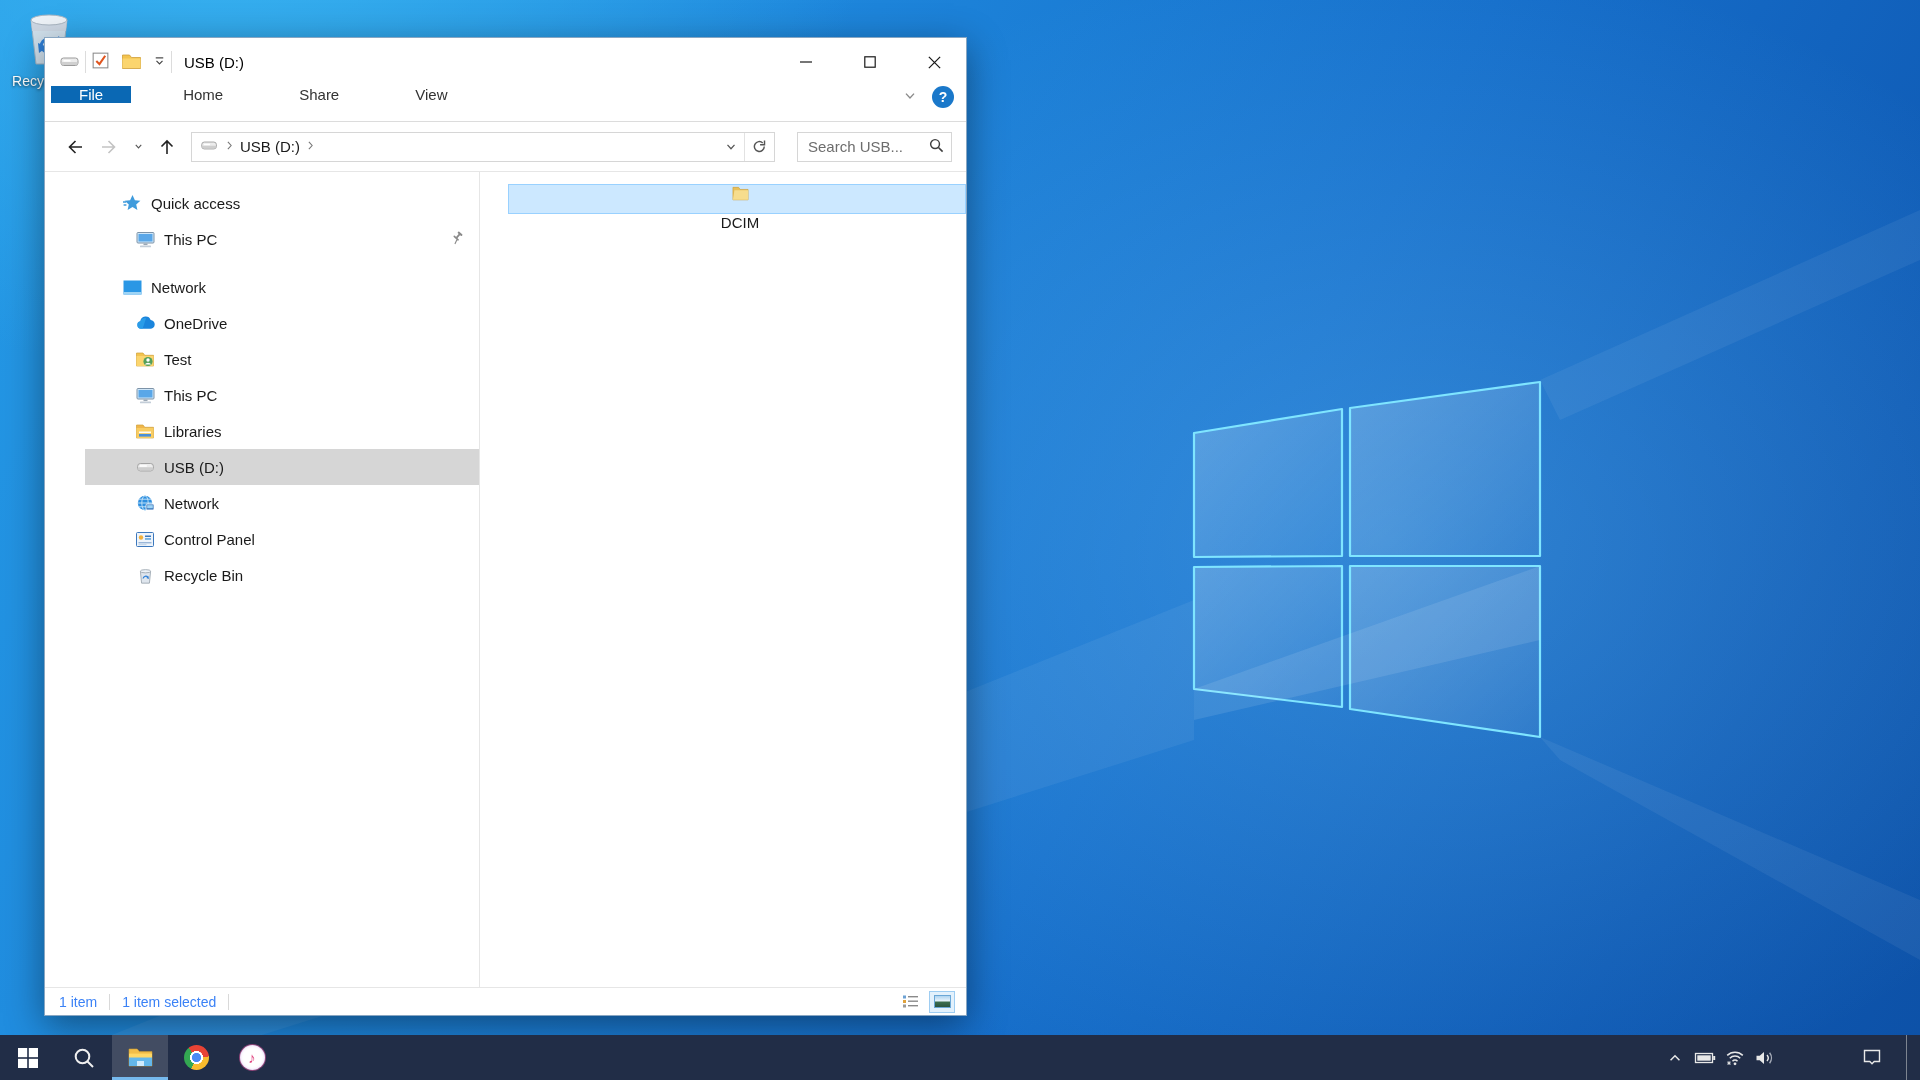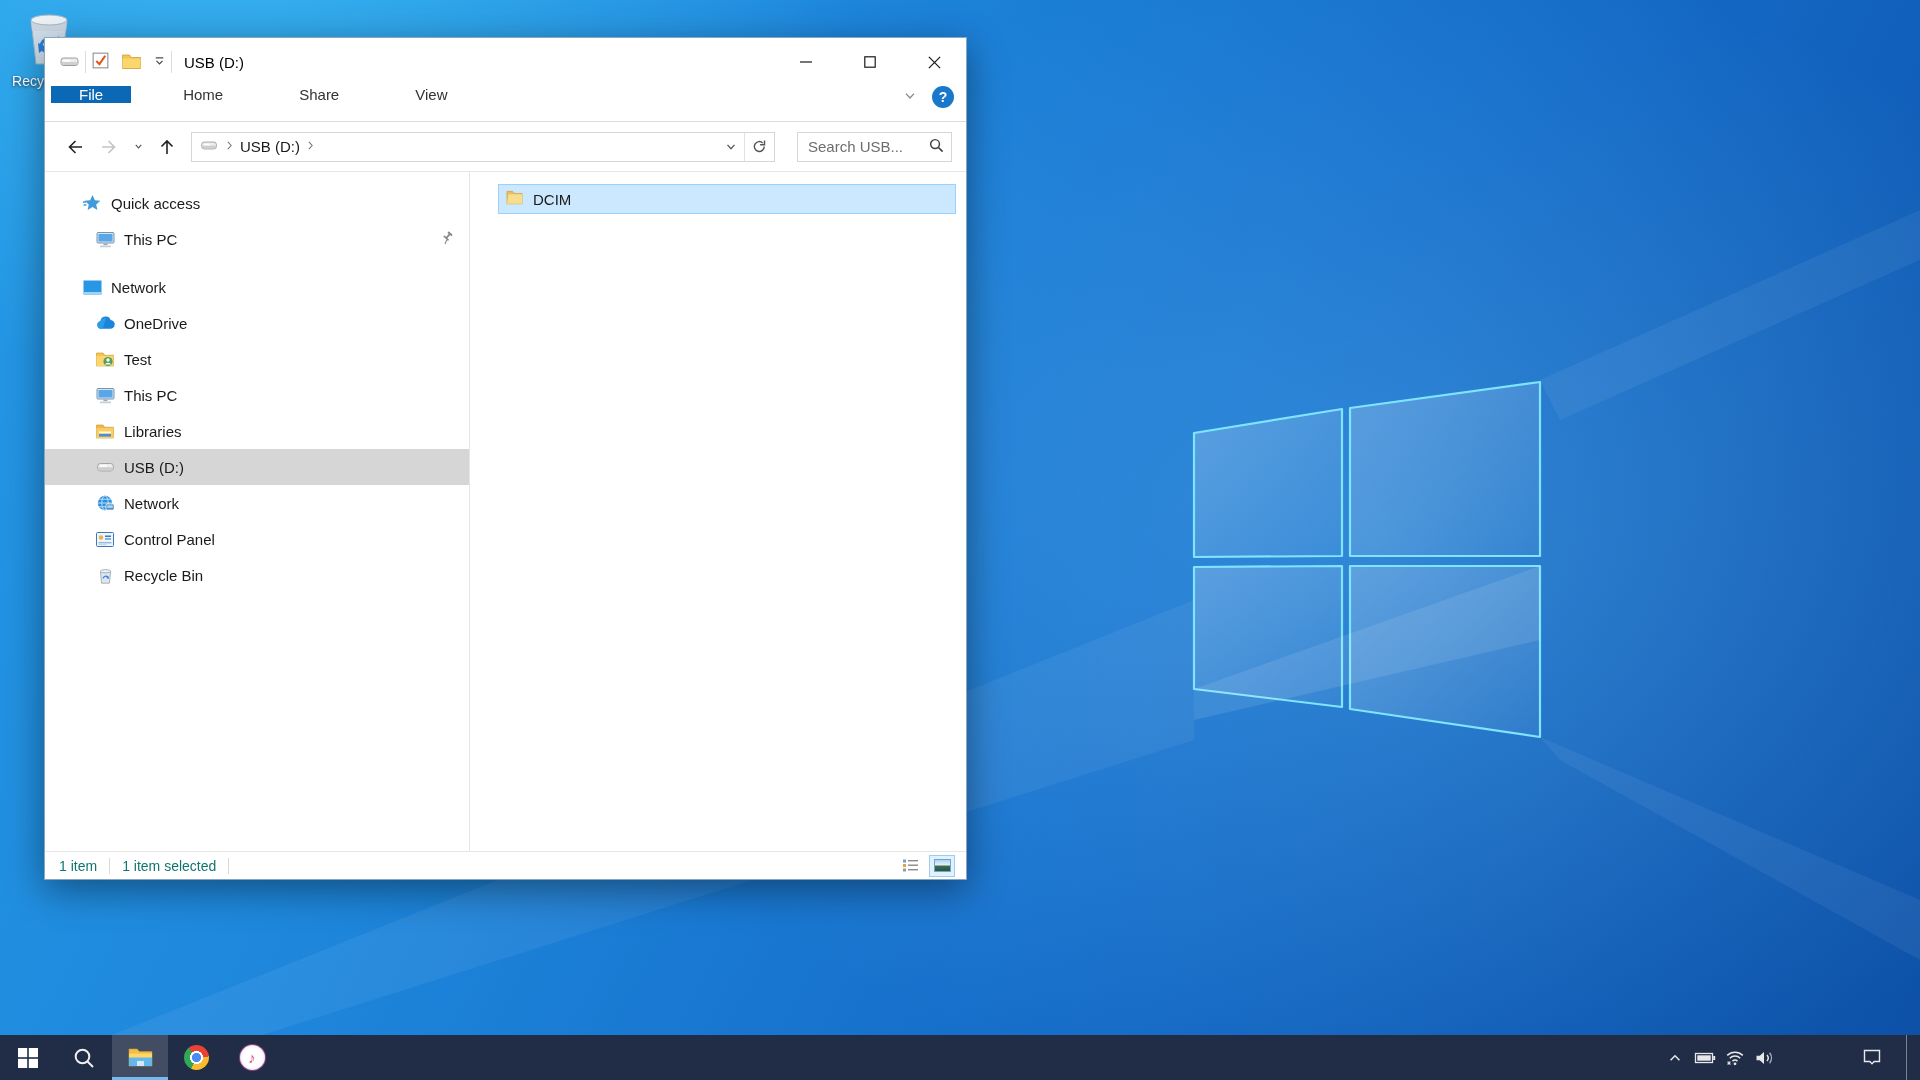--- a/index.html
+++ b/index.html
@@ -13,21 +13,21 @@
       radial-gradient(1100px 800px at 12% -8%, #38b2f0, rgba(56,178,240,0) 58%),
       linear-gradient(118deg, #259ae6 0%, #1e87dc 32%, #166fcb 60%, #0f5ab4 85%, #0d51a7 100%);
   }
   .wall-logo { position:absolute; left:0; top:0; }
 
   
   .desk-icon { position:absolute; left:6px; top:6px; width:86px; text-align:center; z-index:1; }
   .desk-icon .lbl { margin-top:2px; color:#fff; font-size:14px; text-shadow:0 1px 3px rgba(0,0,0,.7); }
 
   
-  .window { position:absolute; left:44px; top:37px; width:923px; height:843px; z-index:5;
+  .window { position:absolute; left:44px; top:37px; width:923px; height:979px; z-index:5;
     background:#fff; border:1px solid #88a6c2; box-shadow:0 10px 36px rgba(0,0,0,.42);
     display:flex; flex-direction:column; }
   .titlebar { height:48px; display:flex; align-items:center; padding:0 0 0 14px; flex:0 0 auto; }
   .qat { display:flex; align-items:center; gap:10px; }
   .tsep { width:1px; height:22px; background:#dcdcdc; margin:0 4px; }
   .win-title { margin-left:8px; font-size:15px; color:#000; white-space:nowrap; }
   .caption-btns { margin-left:auto; display:flex; height:100%; }
   .cap { width:64px; display:flex; align-items:center; justify-content:center; }
 
   .tabrow { height:36px; display:flex; align-items:flex-start; padding-left:6px; border-bottom:1px solid #dcdcdc; flex:0 0 auto;gap:28px; }
@@ -44,35 +44,35 @@
   .addrbox .crumb-ico { margin:0 4px 0 8px; }
   .crumb-txt { padding:0 4px; white-space:nowrap; }
   .addr-right { margin-left:auto; display:flex; align-items:center; height:100%; }
   .addr-dd { width:26px; height:100%; display:flex; align-items:center; justify-content:center; }
   .addr-refresh { width:30px; height:100%; display:flex; align-items:center; justify-content:center; border-left:1px solid #e2e2e2; }
   .searchbox { width:155px; height:30px; border:1px solid #d6d6d6; margin-left:16px; display:flex; align-items:center; padding:0 6px 0 10px; }
   .searchbox input { border:none; outline:none; flex:1; min-width:0; font-family:"Liberation Sans",sans-serif; font-size:15px; color:#333; }
   .searchbox input::placeholder { color:#6d6d6d; opacity:1; }
 
   .body { flex:1; display:flex; min-height:0; }
-  .sidebar { width:424px; padding-top:13px; overflow:hidden; }
+  .sidebar { width:424px; padding-top:13px; overflow:hidden;margin-left:40px; }
   .side-sep { width:1px; background:#e6e6e6; }
   .srow { height:36px; display:flex; align-items:center; gap:8px; padding-right:14px; }
   .srow .ico { width:22px; display:flex; justify-content:center; flex:0 0 auto; }
   .srow.lvl0 { padding-left:36px; }
   .srow.lvl1 { padding-left:49px; }
   .srow.selected { background:#d6d6d6; }
   .srow .pin { margin-left:auto; }
   .sgap { height:12px; }
 
   .content { flex:1; padding:12px 0 0 28px; }
   .file-tile { width:458px; height:30px; background:#cce8ff; border:1px solid #99d1ff;
-    display:flex; align-items:center; gap:9px; padding-left:6px; }
-
-  .statusbar { height:28px; border-top:1px solid #e6e6e6; display:flex; align-items:center; padding:0 12px 0 14px; font-size:14px; color:#0f766e; flex:0 0 auto; }
+    display:flex; align-items:center; gap:9px; padding-left:6px;flex-direction:column; }
+
+  .statusbar { height:28px; border-top:1px solid #e6e6e6; display:flex; align-items:center; padding:0 12px 0 14px; font-size:14px; color:#3b82f6; flex:0 0 auto; }
   .st-sep { width:1px; height:16px; background:#d9d9d9; margin:0 12px; }
   .status-views { margin-left:auto; display:flex; align-items:center; gap:8px; }
   .viewbtn { width:24px; height:20px; display:flex; align-items:center; justify-content:center; }
   .viewbtn.active { outline:1px solid #9ecdf2; background:#e3f1fc; }
   .thumb-pic { width:17px; height:13px; border:1px solid #6ba7d6;
     background:linear-gradient(180deg,#aed3f0 0%, #e8f3fb 45%, #3c6e4f 55%, #2c5540 100%); }
 
   
   .taskbar { position:absolute; left:0; bottom:0; width:1920px; height:45px; background:#212d47; z-index:10;
     display:flex; align-items:stretch; }

